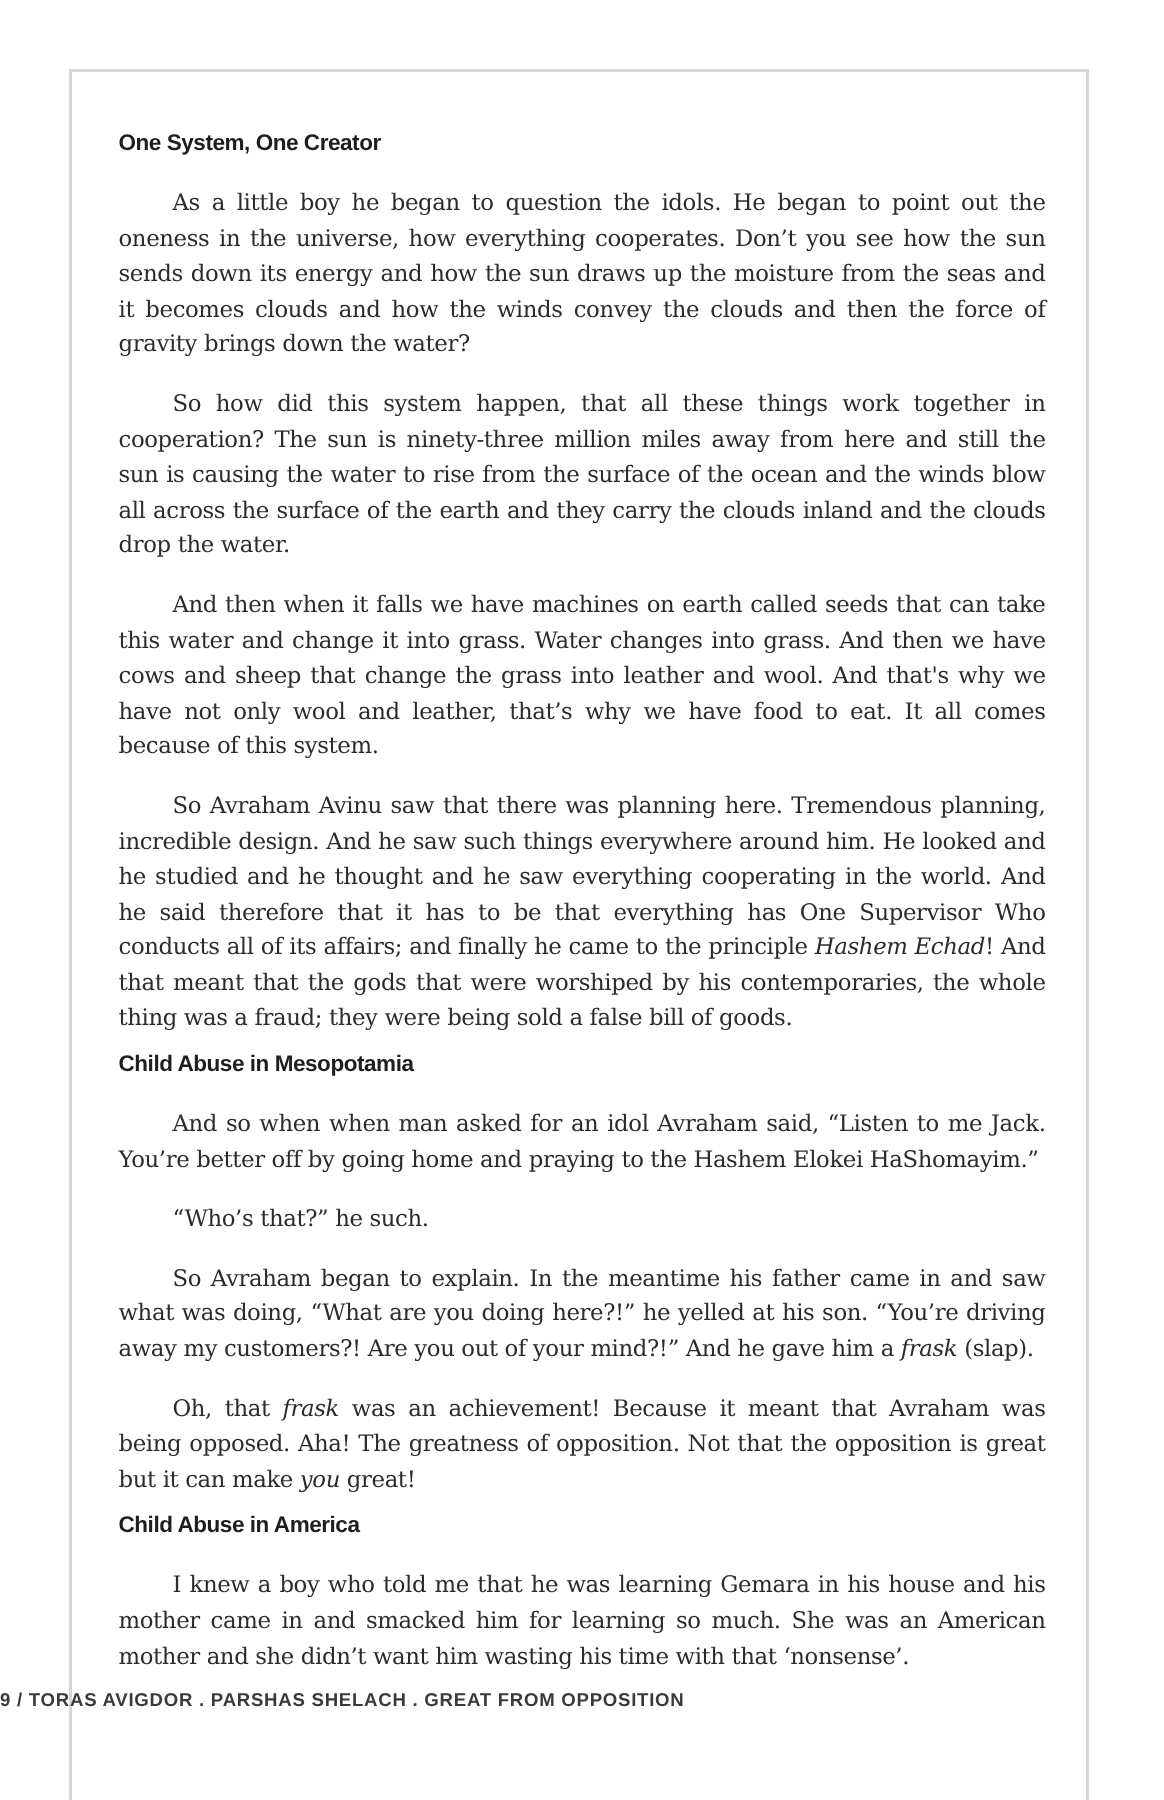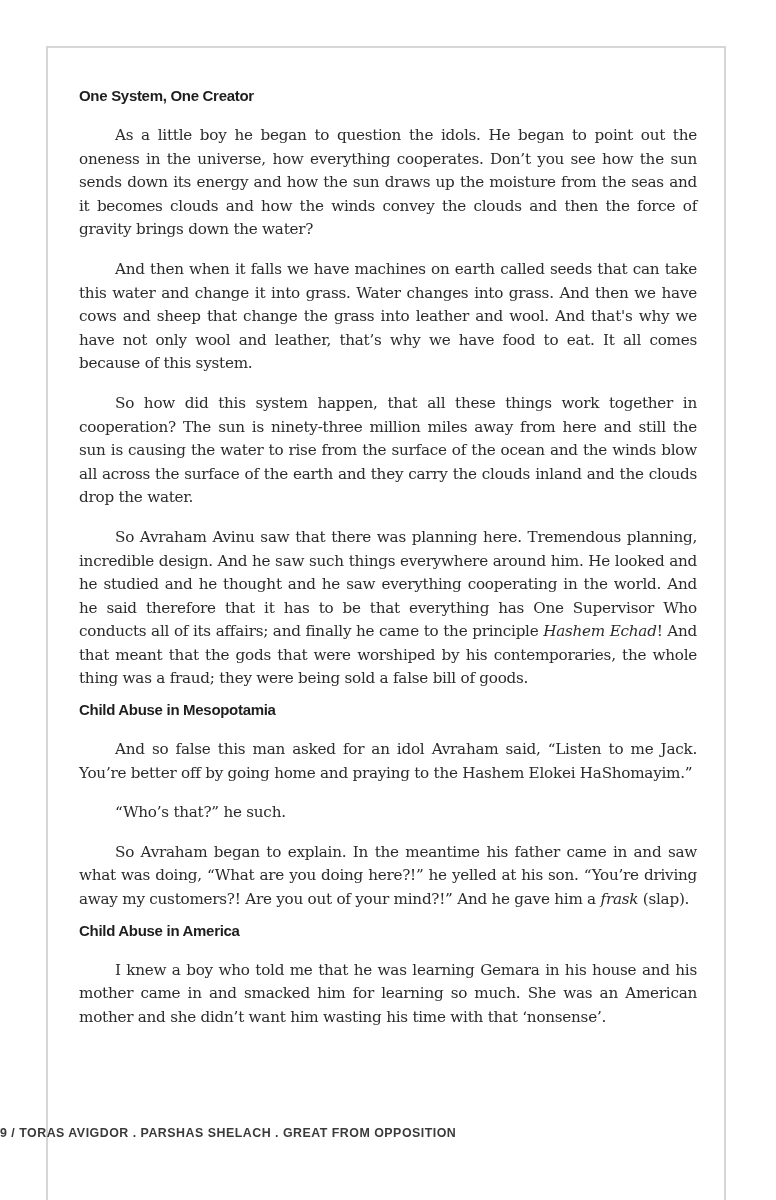--- a/index.html
+++ b/index.html
@@ -66,24 +66,25 @@
     }
   </style>
 </head>
 <body>
 
 <div class="page-frame"></div>
 
 <div class="content" id="content">
     <div class="heading">One System, One Creator</div>
     <p class="para"><span>As a little boy he began to question the idols. He began to point out the oneness in the universe, how everything cooperates. Don’t you see how the sun sends down its energy and how the sun draws up the moisture from the seas and it becomes clouds and how the winds convey the clouds and then the force of gravity brings down the water?</span></p>
+    <p class="para"><span>So how did this system happen, that all these things work together in cooperation? The sun is ninety-three million miles away from here and still the sun is causing the water to rise from the surface of the ocean and the winds blow all across the surface of the earth and they carry the clouds inland and the clouds drop the water.</span></p>
     <p class="para"><span>And then when it falls we have machines on earth called seeds that can take this water and change it into grass. Water changes into grass. And then we have cows and sheep that change the grass into leather and wool. And that's why we have not only wool and leather, that’s why we have food to eat. It all comes because of this system.</span></p>
-    <p class="para"><span>So how did this system happen, that all these things work together in cooperation? The sun is ninety-three million miles away from here and still the sun is causing the water to rise from the surface of the ocean and the winds blow all across the surface of the earth and they carry the clouds inland and the clouds drop the water.</span></p>
     <p class="para"><span>So Avraham Avinu saw that there was planning here. Tremendous planning, incredible design. And he saw such things everywhere around him. He looked and he studied and he thought and he saw everything cooperating in the world. And he said therefore that it has to be that everything has One Supervisor Who conducts all of its affairs; and finally he came to the principle </span><em>Hashem Echad</em><span>! And that meant that the gods that were worshiped by his contemporaries, the whole thing was a fraud; they were being sold a false bill of goods.</span></p>
     <div class="heading">Child Abuse in Mesopotamia</div>
-    <p class="para"><span>And so false this man asked for an idol Avraham said, “Listen to me Jack. You’re better off by going home and praying to the Hashem Elokei HaShomayim.”</span></p>
+    <p class="para"><span>And so when when man asked for an idol Avraham said, “Listen to me Jack. You’re better off by going home and praying to the Hashem Elokei HaShomayim.”</span></p>
     <p class="para"><span>“Who’s that?” he such.</span></p>
     <p class="para"><span>So Avraham began to explain. In the meantime his father came in and saw what was doing, “What are you doing here?!” he yelled at his son. “You’re driving away my customers?! Are you out of your mind?!” And he gave him a </span><em>frask</em><span> (slap).</span></p>
+    <p class="para"><span>Oh, that </span><em>frask</em><span> was an achievement! Because it meant that Avraham was being opposed. Aha! The greatness of opposition. Not that the opposition is great but it can make </span><em>you</em><span> great!</span></p>
     <div class="heading">Child Abuse in America</div>
     <p class="para"><span>I knew a boy who told me that he was learning Gemara in his house and his mother came in and smacked him for learning so much. She was an American mother and she didn’t want him wasting his time with that ‘nonsense’.</span></p>
   </div>
 
 <div class="footer">9 / TORAS AVIGDOR . PARSHAS SHELACH . GREAT FROM OPPOSITION</div>
 
 </body></html>

